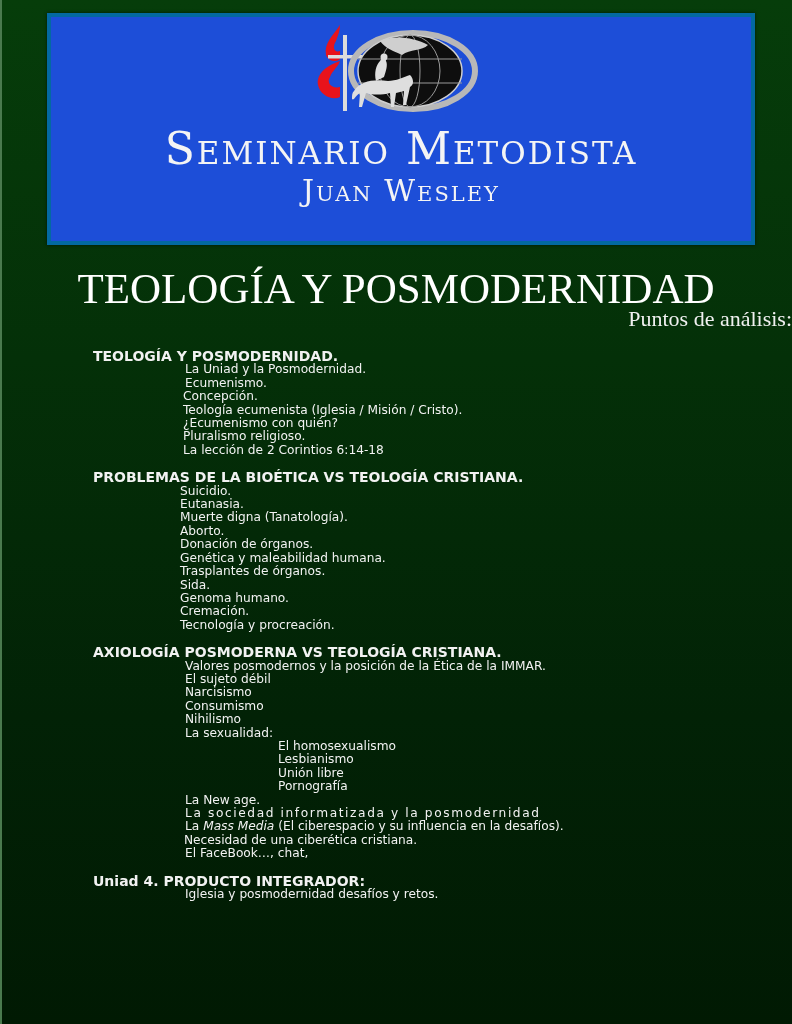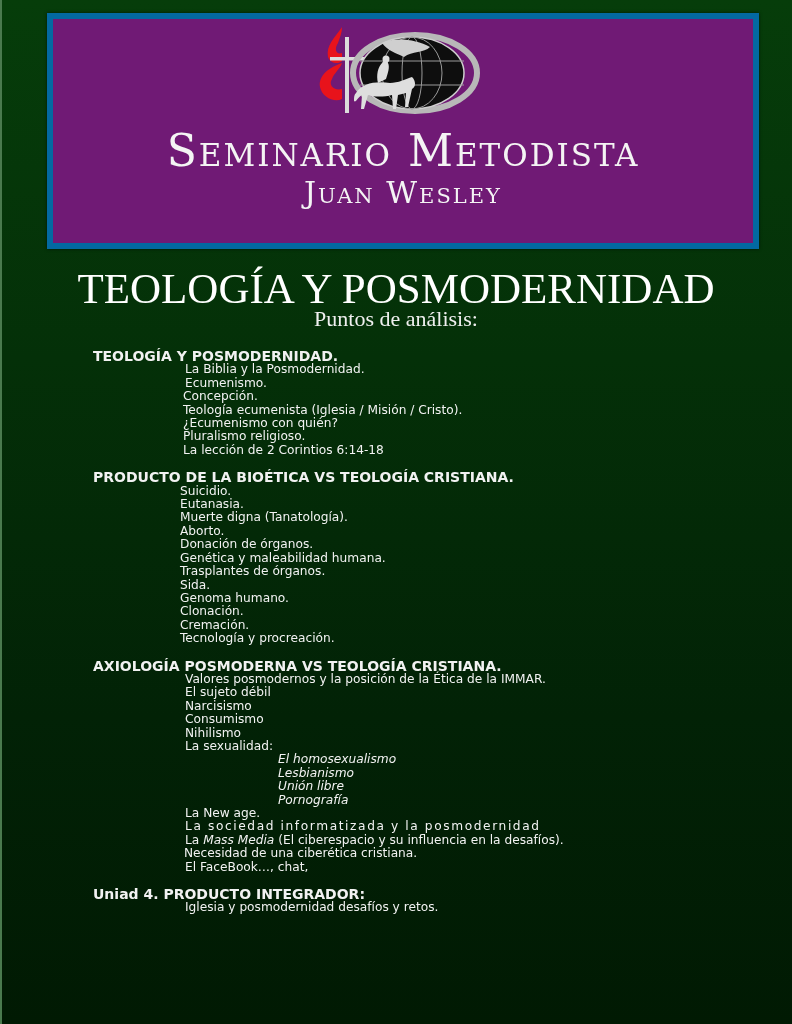--- a/index.html
+++ b/index.html
@@ -5,49 +5,49 @@
     html, body { margin: 0; padding: 0; }
     body {
       width: 792px; height: 1024px; overflow: hidden; position: relative;
       background: linear-gradient(to bottom, #063d0a 0%, #043008 35%, #022206 70%, #011a03 100%);
       font-family: "DejaVu Sans", sans-serif;
       color: #f2f2f2;
     }
     .left-edge { position: absolute; left: 0; top: 0; width: 2px; height: 1024px; background: #4a7a4e; }
     .banner {
       position: absolute; left: 47px; top: 13px; width: 700px; height: 224px;
-      background: #701a75; border: 6px solid #0369a1;
+      background: #1d4ed8; border: 4px solid #0369a1;
       box-shadow: 0 0 3px rgba(0,0,0,0.6);
     }
     .logo { position: absolute; left: 259px; top: 4px; width: 176px; height: 96px; }
     .banner-title {
       position: absolute; left: 0; width: 100%; top: 110px; text-align: center;
       font-family: "DejaVu Serif", serif; font-size: 44px; letter-spacing: 2px; color: #f4f4f4;
       font-variant: small-caps; line-height: 1;
     }
     .banner-sub {
       position: absolute; left: 0; width: 100%; top: 159px; text-align: center;
       font-family: "DejaVu Serif", serif; font-size: 30px; letter-spacing: 2px; color: #f4f4f4;
       font-variant: small-caps; line-height: 1;
     }
     .main-title {
       position: absolute; left: 0; width: 792px; top: 244px; text-align: center;
       font-family: "Liberation Serif", serif; font-size: 43px; color: #ffffff; line-height: 1; margin-top: 23px;
     }
     .subtitle {
-      position: absolute; left: 0; width: 792px; top: 308px; text-align: center;
+      position: absolute; left: 0; width: 792px; top: 308px; text-align: right;
       font-family: "Liberation Serif", serif; font-size: 22px; color: #f0f0f0; line-height: 1;
     }
     .content { position: absolute; left: 93px; top: 350px; width: 650px; font-size: 12.2px; line-height: 13.4px; }
     .section-heading { font-weight: bold; font-size: 14px; white-space: nowrap; }
     .item { white-space: nowrap; }
     .sec { margin-bottom: 14px; }
     .ind1 { padding-left: 92px; }
     .ind1b { padding-left: 87px; }
-    .ind2 { padding-left: 185px; font-style: italic; }
+    .ind2 { padding-left: 185px; }
     .spaced { letter-spacing: 1.6px; }
     .ital { font-style: italic; margin-top: 14px; }
   </style>
 </head>
 <body>
 
 <div class="left-edge"></div>
 
 <div class="banner">
   <svg class="logo" viewBox="0 0 176 96" xmlns="http://www.w3.org/2000/svg">
@@ -74,41 +74,40 @@
   <div class="banner-sub">Juan Wesley</div>
 </div>
 
 <div class="main-title">TEOLOGÍA Y POSMODERNIDAD</div>
 <div class="subtitle">Puntos de análisis:</div>
 
 <div class="content">
 
   <div class="sec">
     <div class="section-heading">TEOLOGÍA Y POSMODERNIDAD.</div>
-    <div class="item ind1">La Biblia y la Posmodernidad.</div>
+    <div class="item ind1">La Uniad y la Posmodernidad.</div>
     <div class="item ind1">Ecumenismo.</div>
     <div class="item" style="padding-left:90px">Concepción.</div>
     <div class="item" style="padding-left:90px">Teología ecumenista (Iglesia / Misión / Cristo).</div>
     <div class="item" style="padding-left:90px">¿Ecumenismo con quién?</div>
     <div class="item" style="padding-left:90px">Pluralismo religioso.</div>
     <div class="item" style="padding-left:90px">La lección de 2 Corintios 6:14-18</div>
   </div>
 
   <div class="sec">
-    <div class="section-heading">PRODUCTO DE LA BIOÉTICA VS TEOLOGÍA CRISTIANA.</div>
+    <div class="section-heading">PROBLEMAS DE LA BIOÉTICA VS TEOLOGÍA CRISTIANA.</div>
     <div class="item ind1b">Suicidio.</div>
     <div class="item ind1b">Eutanasia.</div>
     <div class="item ind1b">Muerte digna (Tanatología).</div>
     <div class="item ind1b">Aborto.</div>
     <div class="item ind1b">Donación de órganos.</div>
     <div class="item ind1b">Genética y maleabilidad humana.</div>
     <div class="item ind1b">Trasplantes de órganos.</div>
     <div class="item ind1b">Sida.</div>
     <div class="item ind1b">Genoma humano.</div>
-    <div class="item ind1b">Clonación.</div>
     <div class="item ind1b">Cremación.</div>
     <div class="item ind1b">Tecnología y procreación.</div>
   </div>
 
   <div class="sec">
     <div class="section-heading">AXIOLOGÍA POSMODERNA VS TEOLOGÍA CRISTIANA.</div>
     <div class="item ind1">Valores posmodernos y la posición de la Ética de la IMMAR.</div>
     <div class="item ind1">El sujeto débil</div>
     <div class="item ind1">Narcisismo</div>
     <div class="item ind1">Consumismo</div>

